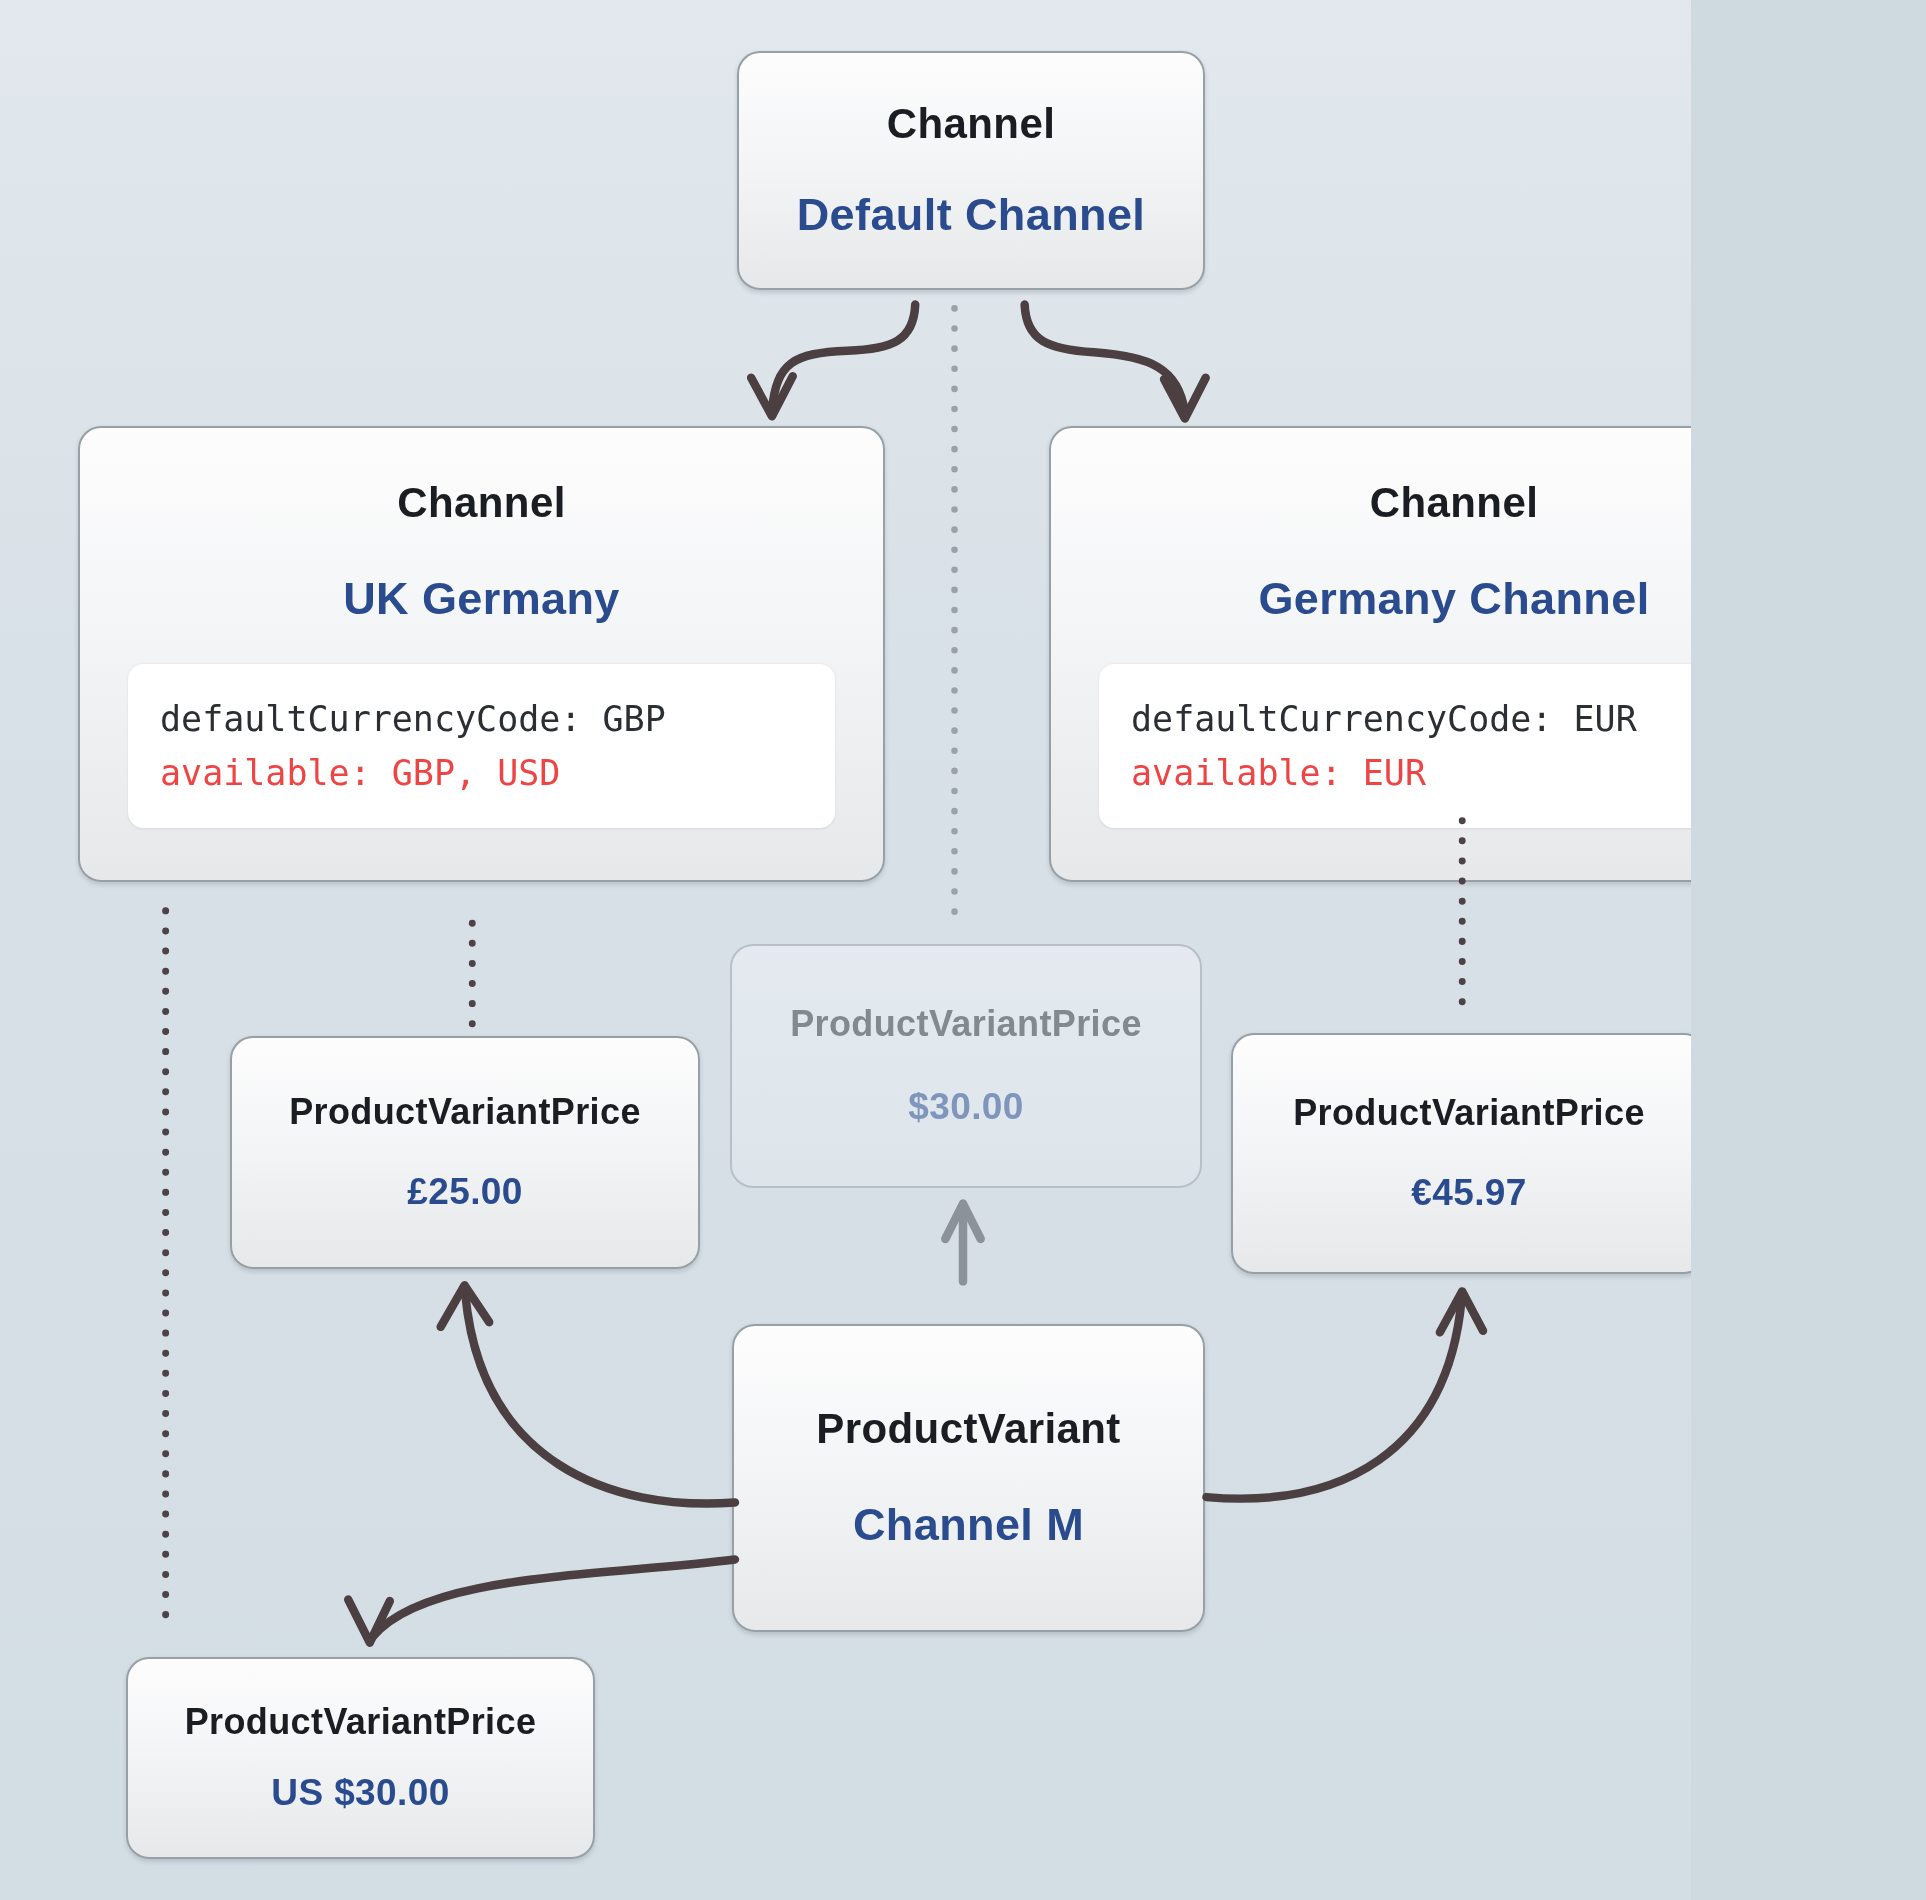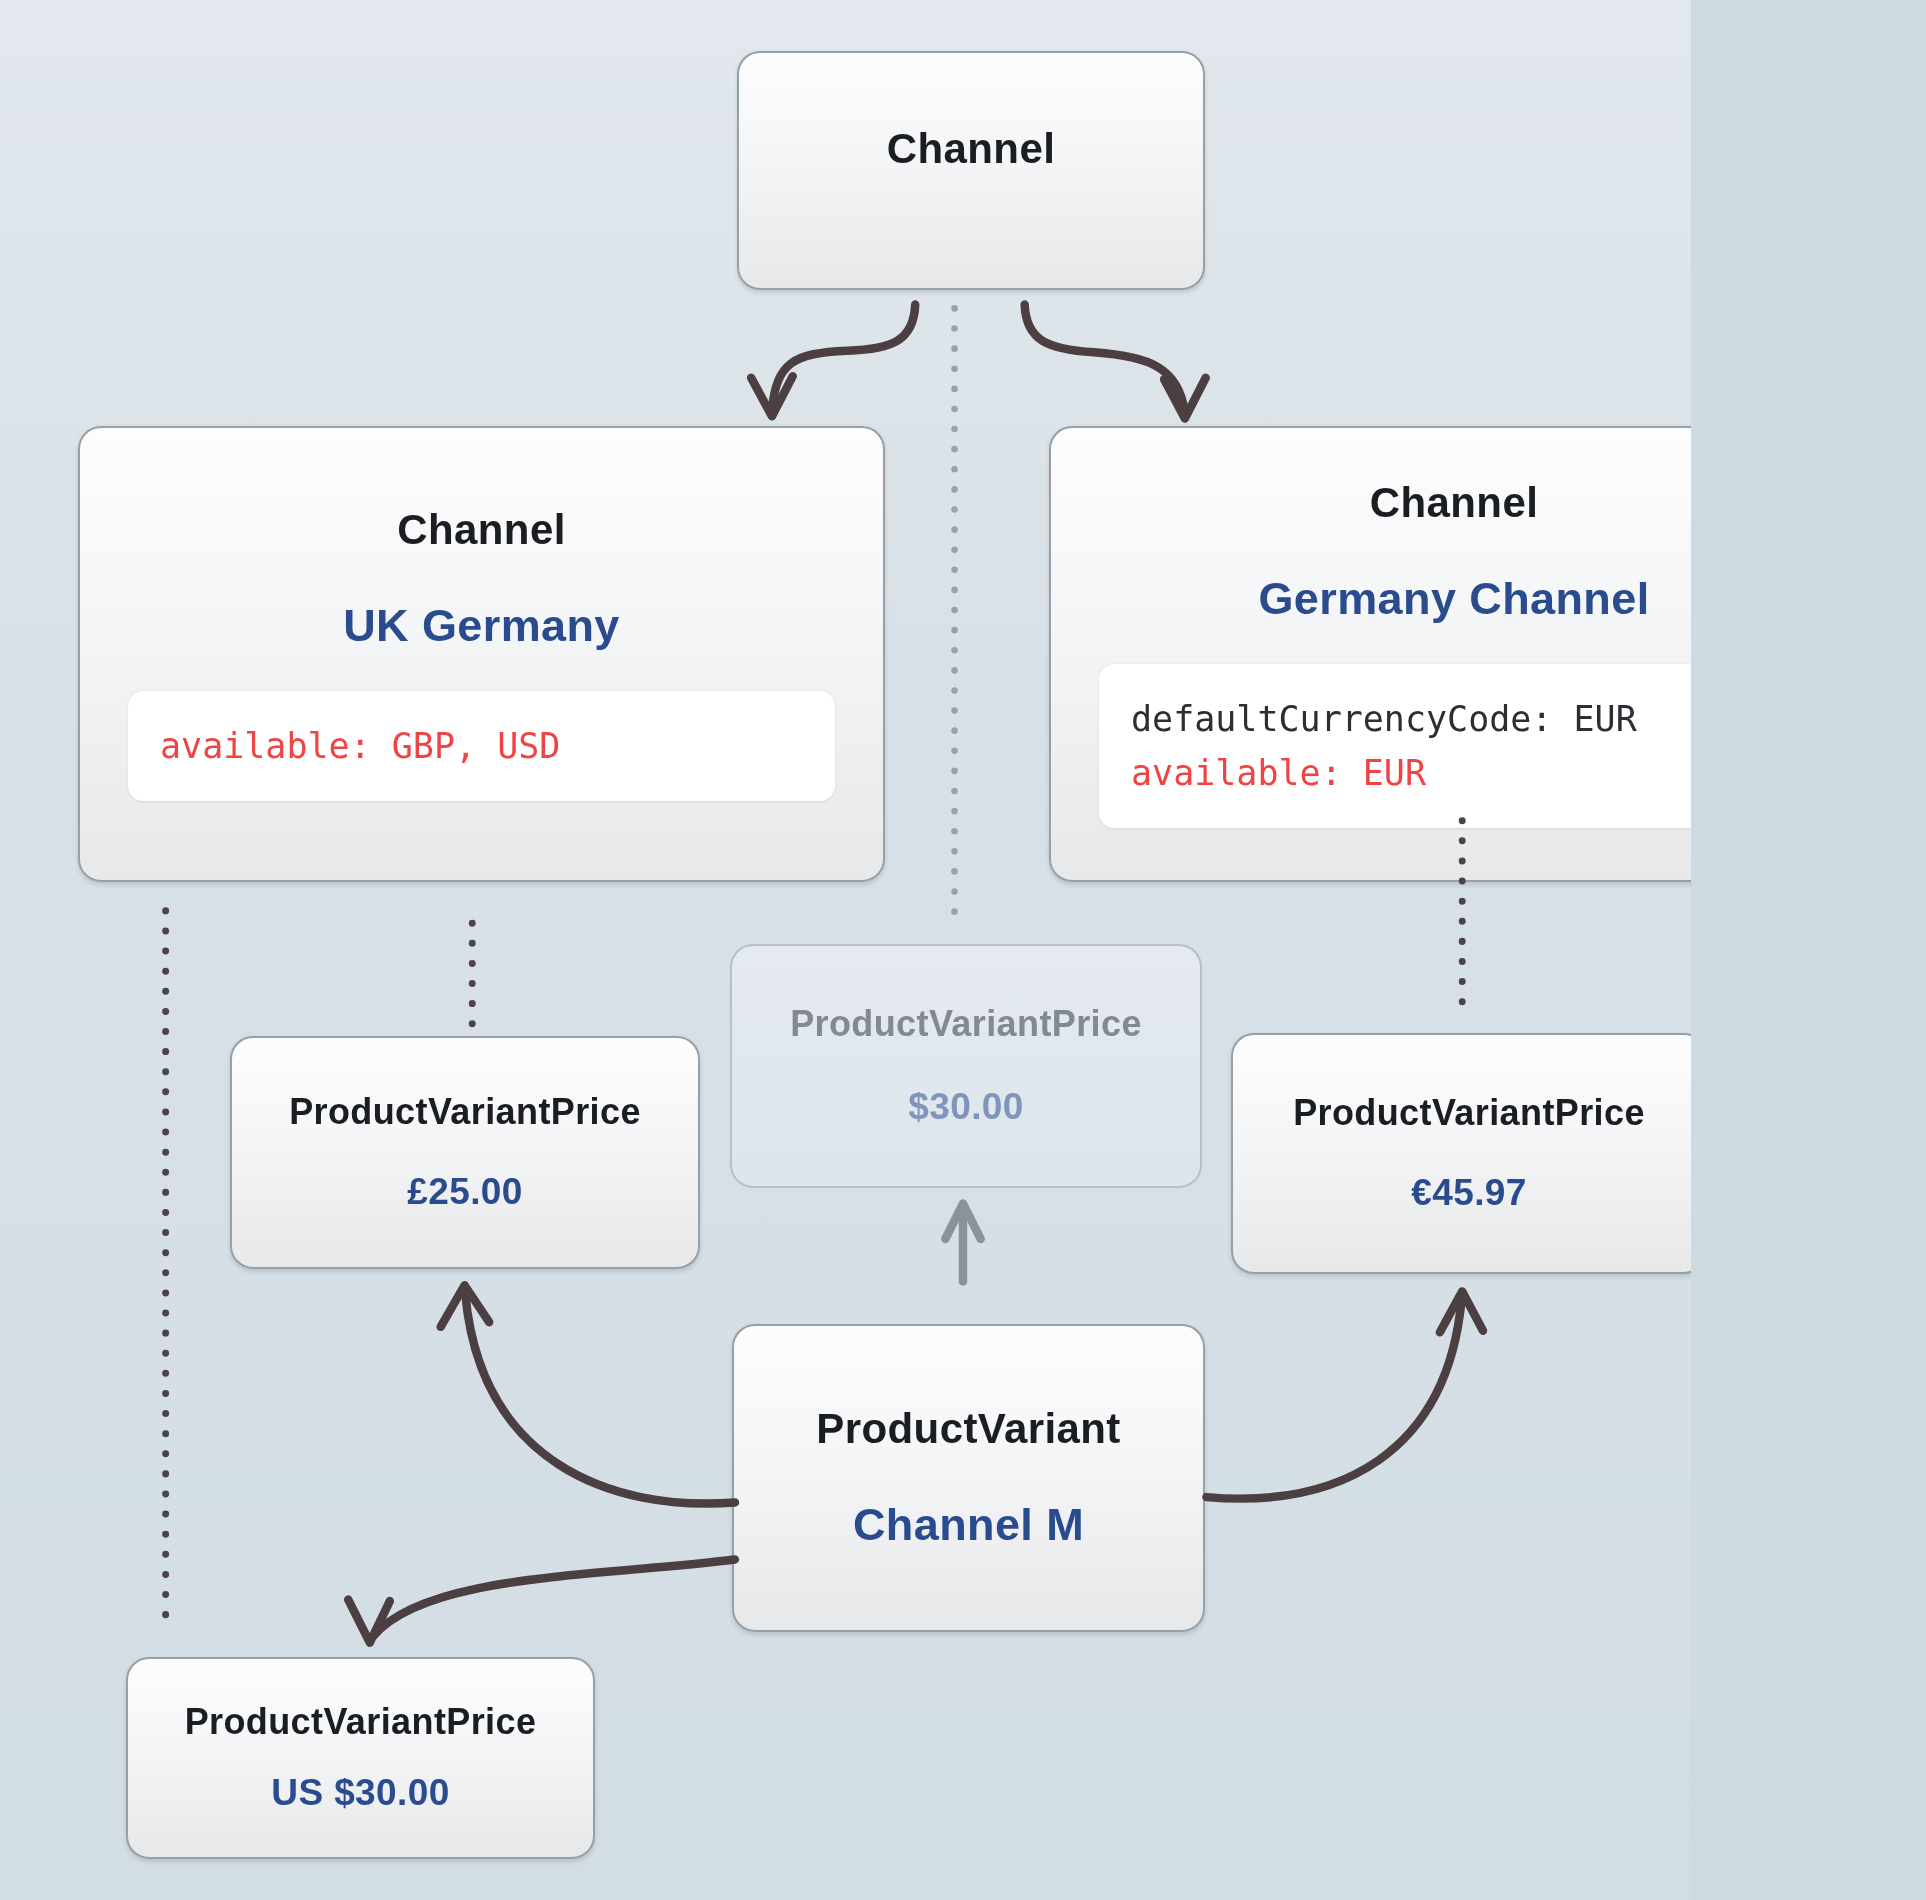--- a/index.html
+++ b/index.html
@@ -57,27 +57,29 @@
   svg.overlay{position:absolute;left:0;top:0;pointer-events:none;}
 </style>
 </head>
 <body>
 
 <div class="stage">
 
   <div class="node channel" style="left:737px;top:51px;width:468px;height:239px;">
     <div class="type-label">Channel</div>
     <div class="gap-md"></div>
+    <div class="name-label">Default Channel</div>
   </div>
 
   <div class="node channel" style="left:78px;top:426px;width:807px;height:456px;">
     <div class="type-label">Channel</div>
     <div class="gap-lg"></div>
     <div class="name-label">UK Germany</div>
     <div class="code-block">
+      <div class="code-line-1">defaultCurrencyCode: GBP</div>
       <div class="code-line-2">available: GBP, USD</div>
     </div>
   </div>
 
   <div class="node channel" style="left:1049px;top:426px;width:810px;height:456px;">
     <div class="type-label">Channel</div>
     <div class="gap-lg"></div>
     <div class="name-label">Germany Channel</div>
     <div class="code-block">
       <div class="code-line-1">defaultCurrencyCode: EUR</div>

